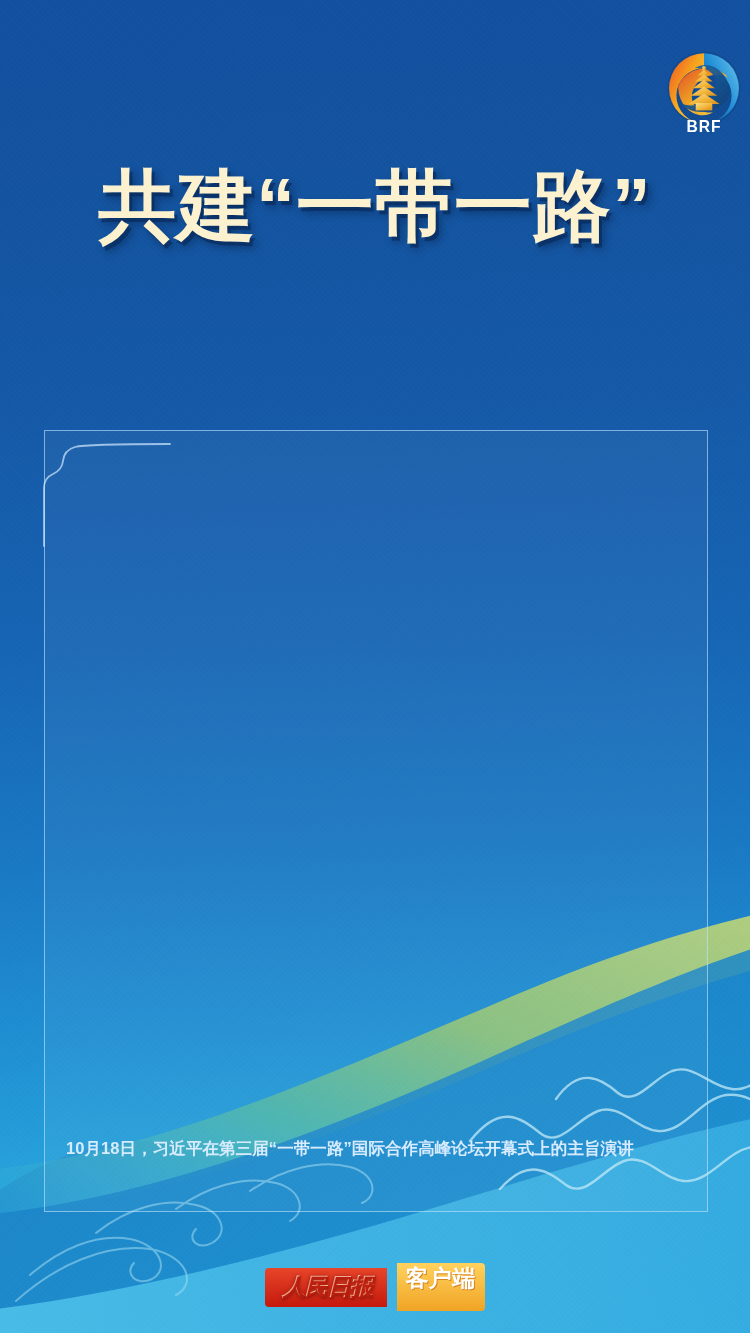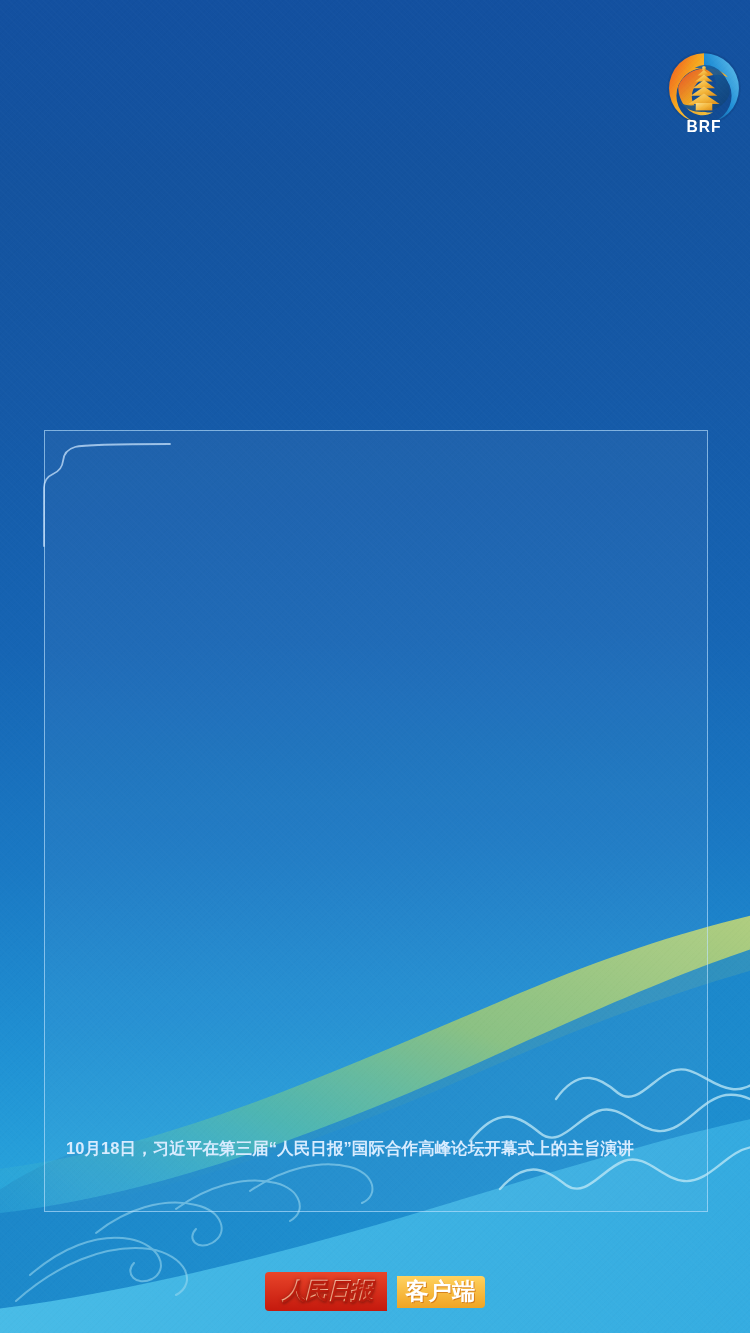--- a/index.html
+++ b/index.html
@@ -179,21 +179,21 @@
   .brand-a-wrap {
     background: linear-gradient(180deg,#e8452a,#c4190d);
     border-radius: 4px 0 0 4px;
     display:flex; align-items:center;
     padding: 4px 8px 5px 9px;
   }
   .brand-b-wrap {
     background: linear-gradient(180deg,#ffd25e,#f0a424);
     border-radius: 0 4px 4px 0;
     display:flex; align-items:center;
-    padding: 4px 9px 5px 8px;
+    padding: 4px 9px 21px 8px;
     margin-left: 10px;
   }
   .brand-b {
     color: #ffffff;
     font-size: 23px;
     letter-spacing: .02em;
     text-shadow: 1px 1px 0 rgba(196,100,10,.65);
   }
 </style>
 </head>
@@ -291,33 +291,34 @@
           <path d="M50,51.5 L67,63 L33,63 Z"></path>
           <rect x="41" y="62" width="18" height="8"></rect>
         </g>
 
         <text x="50" y="94" text-anchor="middle" font-family="Liberation Sans, sans-serif" font-size="17" font-weight="700" fill="#ffffff" letter-spacing="1">BRF</text>
       </svg>
     </div>
   </div>
 
   <div class="headline">
+    <span class="line line1">共建“一带一路”</span>
   </div>
 
   <div class="card">
     <div class="card-frame"></div>
 
     <div class="card-corner">
       <svg width="130" height="120" viewBox="0 0 130 120" xmlns="http://www.w3.org/2000/svg">
         <path d="M2,118 L2,60 Q2,50 11,46 Q20,42 21,33 Q22,22 33,19 Q44,16 128,16" fill="none" stroke="#cfe8ff" stroke-opacity=".72" stroke-width="1.8" stroke-linecap="round" stroke-linejoin="round"></path>
       </svg>
     </div>
 
 
-    <div class="source">10月18日，习近平在第三届“人民日报”国际合作高峰论坛开幕式上的主旨演讲</div>
+    <div class="source">10月18日，习近平在第三届“一带一路”国际合作高峰论坛开幕式上的主旨演讲</div>
   </div>
 
   <div class="brand">
     <div class="brand-inner">
       <span class="brand-a-wrap">
         <span class="brand-a">人民日报</span>
       </span>
       <span class="brand-b-wrap">
         <span class="brand-b">客户端</span>
       </span>

